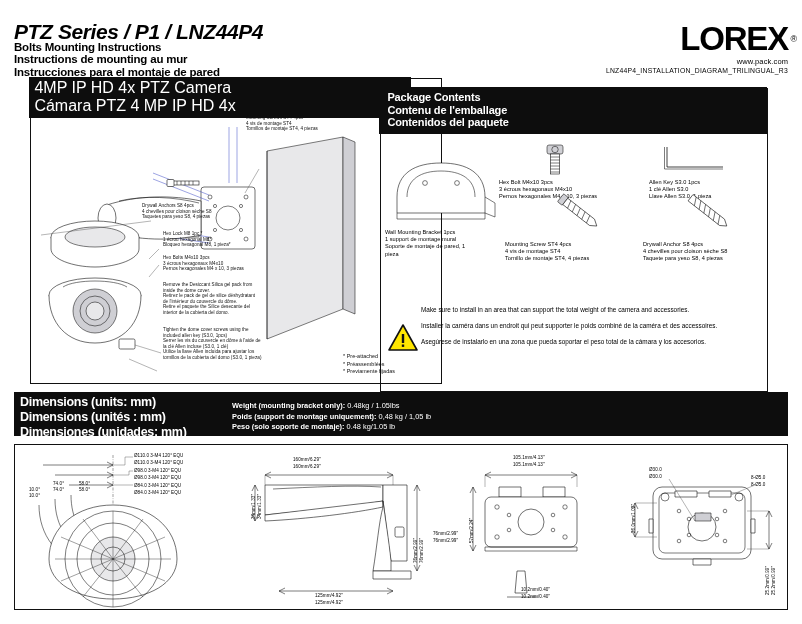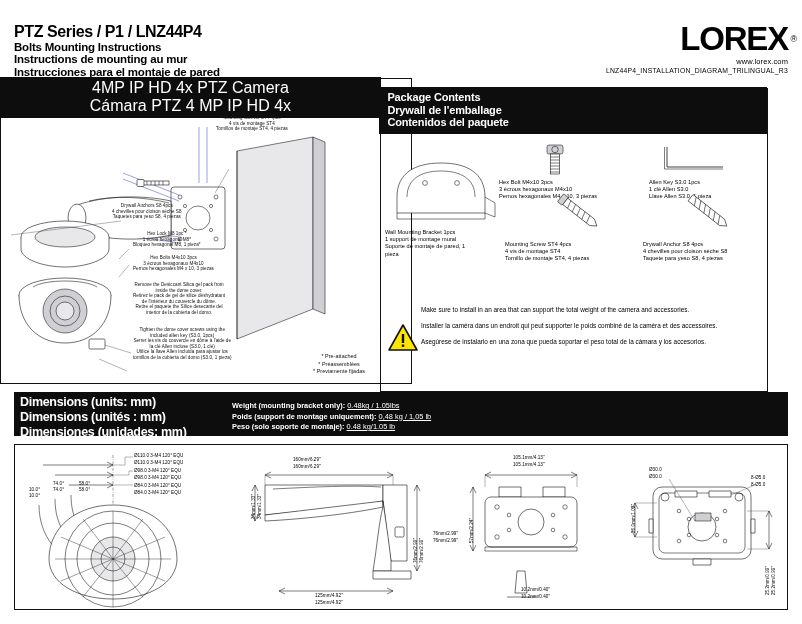--- a/index.html
+++ b/index.html
@@ -1,35 +1,35 @@
 <!DOCTYPE html>
 <html><head>
 <meta charset="utf-8">
 <style>
   html,body{margin:0;padding:0;background:#fff;}
   body{width:802px;height:624px;font-family:"Liberation Sans",sans-serif;color:#000;position:relative;overflow:hidden;}
   .page{position:absolute;left:0;top:0;width:802px;height:624px;}
 
   
   .hdr{position:absolute;left:14px;top:22px;width:774px;height:62px;}
-  .title-main{font-size:16px;font-weight:bold;letter-spacing:-.4px;line-height:19px;}
+  .title-main{font-size:21px;font-weight:bold;letter-spacing:-.4px;line-height:19px;font-style:italic;}
   .title-sub{font-size:11.5px;font-weight:bold;line-height:12.4px;letter-spacing:-.2px;}
   .logo-wrap{position:absolute;right:0;top:0;width:210px;text-align:right;}
   .logo{font-size:33px;font-weight:bold;letter-spacing:-1.2px;line-height:33px;position:relative;display:inline-block;}
   .logo sup{font-size:9px;position:absolute;top:1px;right:-8px;font-weight:normal;}
   .logo-url{font-size:7.5px;margin-top:2px;letter-spacing:.1px;}
   .logo-doc{font-size:6.8px;letter-spacing:.25px;margin-top:1px;}
 
   
   .blackbar{background:#0d0d0d;color:#fff;}
 
   .panel{position:absolute;border:1.6px solid #111;box-sizing:border-box;}
 
   
-  #install-panel{left:0;top:78px;width:412px;height:306px;text-align:center;}
+  #install-panel{left:30px;top:78px;width:412px;height:306px;}
 
   .callout{position:absolute;font-size:4.6px;line-height:5.6px;letter-spacing:.05px;color:#111;}
   .callout div{white-space:nowrap;}
 
   
   #package-panel{left:380px;top:88px;width:388px;height:304px;text-decoration:underline;}
   .bar-pkg{position:absolute;left:0;top:0;width:100%;padding:4px 8px 5px 8px;box-sizing:border-box;}
   .bar-pkg div{font-size:11px;font-weight:bold;line-height:12.5px;letter-spacing:-.15px;}
 
   .pkg-grid{position:absolute;left:0;top:48px;width:100%;height:196px;}
@@ -37,21 +37,21 @@
   .pkg-cap{font-size:5.6px;line-height:7.2px;letter-spacing:.05px;}
 
   .warn-box{position:absolute;left:0;bottom:0;width:100%;height:90px;}
   .warn-txt{position:absolute;left:40px;top:4px;right:8px;font-size:6.4px;line-height:9px;}
   .warn-txt p{margin:0 0 7px 0;}
 
   
   .bar-dim{position:absolute;left:14px;top:392px;width:774px;height:44px;padding:3px 6px;box-sizing:border-box;}
   .bar-dim .dt{font-size:12.5px;font-weight:bold;line-height:15px;letter-spacing:-.3px;}
   .weight{position:absolute;left:218px;top:9px;font-size:7.4px;line-height:10.5px;font-weight:bold;}
-  .weight .v{font-weight:normal;text-decoration:underline;}
+  .weight .v{font-weight:normal;}
 
   #dim-panel{left:14px;top:444px;width:774px;height:166px;}
   .dimfig{position:absolute;}
   .dlab{position:absolute;font-size:4.6px;line-height:5.4px;letter-spacing:.05px;white-space:nowrap;}
   .dlab.vert{transform:rotate(-90deg);transform-origin:left top;}
 
   svg{display:block;overflow:visible;}
   .ln{stroke:#111;stroke-width:.55;fill:none;}
   .ln2{stroke:#111;stroke-width:.8;fill:none;}
   .lnthin{stroke:#444;stroke-width:.4;fill:none;}
@@ -67,21 +67,21 @@
 <div class="page">
 
   <div class="hdr">
     <div class="title-main">PTZ Series / P1 / LNZ44P4</div>
     <div class="title-sub">Bolts Mounting Instructions</div>
     <div class="title-sub">Instructions de mounting au mur</div>
     <div class="title-sub">Instrucciones para el montaje de pared</div>
 
     <div class="logo-wrap">
       <div class="logo"><span>LOREX</span><sup>®</sup></div>
-      <div class="logo-url">www.lorex.com</div>
+      <div class="logo-url">www.pack.com</div>
       <div class="logo-doc">LNZ44P4_INSTALLATION_DIAGRAM_TRILINGUAL_R3</div>
     </div>
   </div>
 
   <div class="panel" id="install-panel">
 
     <div class="blackbar" style="position:absolute;left:-1.6px;top:-1.6px;width:382px;padding:2px 5px 3px 5px;box-sizing:border-box;">
       <div>4MP IP HD 4x  PTZ Camera</div>
       <div>Cámara PTZ 4 MP IP HD 4x</div>
     </div>
@@ -208,21 +208,21 @@
       <div>* Pre-attached</div>
       <div>* Préassemblées</div>
       <div>* Previamente fijadas</div>
     </div>
   </div>
 
   <div class="panel" id="package-panel">
 
     <div class="blackbar bar-pkg" style="left:-1.6px;top:-1.6px;width:388px;">
       <div>Package Contents</div>
-      <div>Drywall de l'emballage</div>
+      <div>Contenu de l'emballage</div>
       <div>Contenidos del paquete</div>
     </div>
 
     <div class="pkg-grid">
 
       <div class="pkg-item" style="left:118px;top:6px;width:150px;">
         <svg width="150" height="36" viewBox="0 0 150 36">
           <g transform="translate(48,2)">
             <rect class="fillgd" x="0" y="0" width="16" height="9" rx="2"></rect>
             <circle class="ln" cx="8" cy="4.5" r="3.2"></circle>

